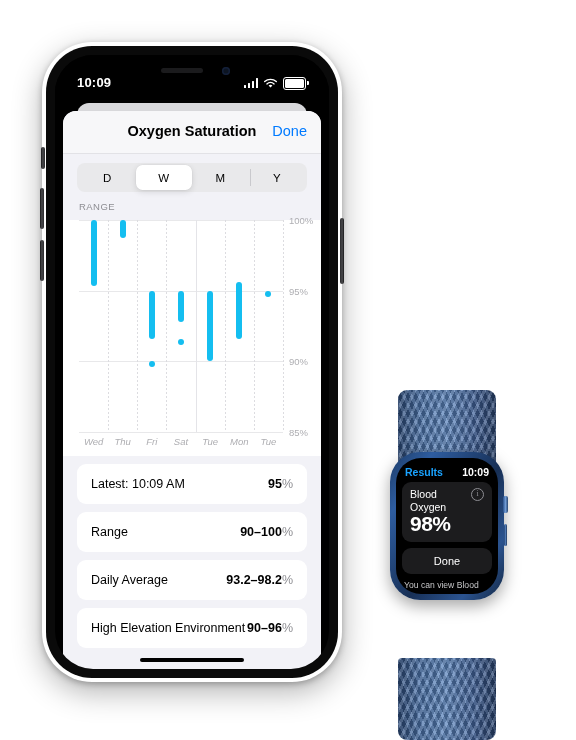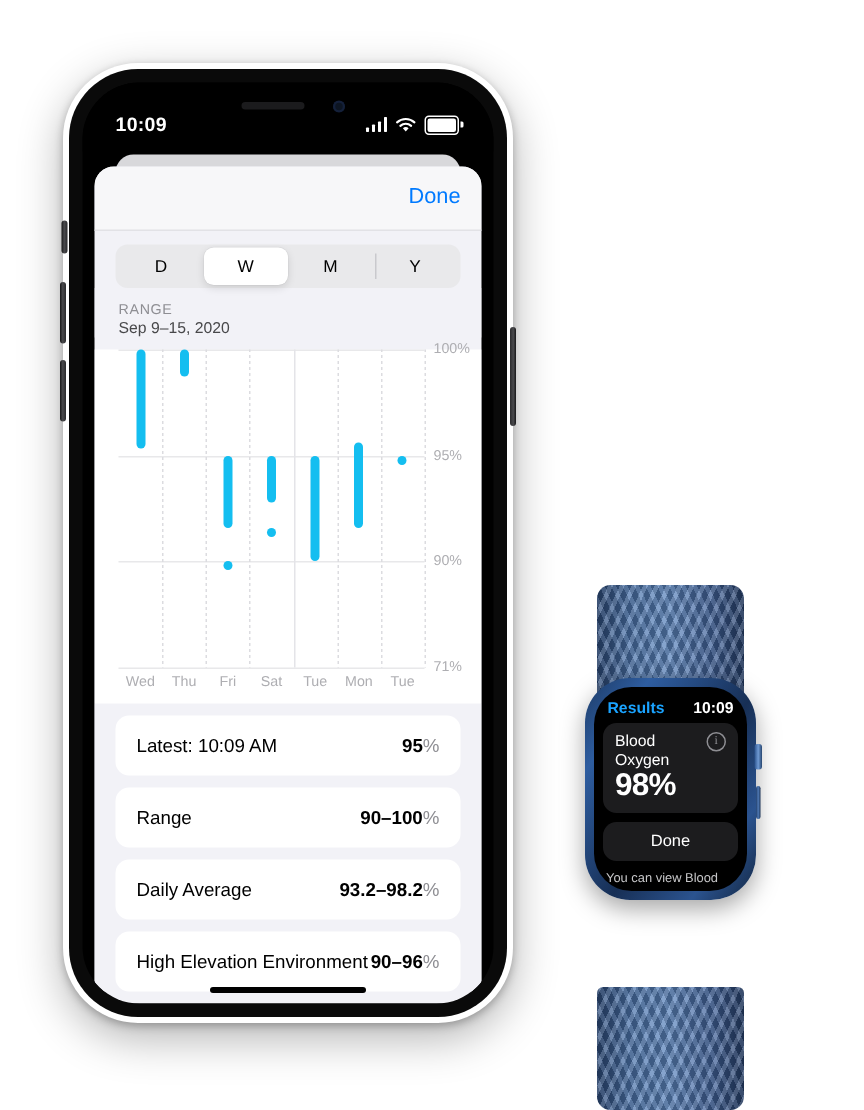--- a/index.html
+++ b/index.html
@@ -75,21 +75,21 @@
   
   #chart-card{background:#fff;margin:8px 0 0;padding:0;position:relative;}
   #chart{position:relative;height:212px;margin:0 38px 0 16px;}
   .gridline{position:absolute;left:0;right:0;height:1px;background:#e8e8ea;}
   .ylabel{position:absolute;left:100%;margin-left:6px;transform:translateY(-50%);font-size:9.5px;color:#aeaeb2;white-space:nowrap;}
   .vline{position:absolute;top:0;bottom:0;width:1px;}
   .vline.dotted{background:repeating-linear-gradient(to bottom,#dcdce0 0 2px,transparent 2px 4px);}
   .vline.solid{background:#e4e4e8;}
   .bar{position:absolute;width:6px;border-radius:3px;background:#14bef0;transform:translateX(-50%);}
   .dot{position:absolute;width:6px;height:6px;border-radius:50%;background:#14bef0;transform:translate(-50%,50%);}
-  #xaxis{position:relative;height:24px;margin:0 38px 0 16px;}
+  #xaxis{position:relative;height:24px;margin:0 38px 0 16px;font-style:italic;}
   .xlabel{position:absolute;transform:translateX(-50%);top:4px;font-size:9.5px;color:#aeaeb2;}
 
   
   #list{padding:8px 14px 0;background:#f2f2f7;}
   .row{background:#fff;border-radius:9px;height:40px;margin-bottom:8px;display:flex;align-items:center;
        justify-content:space-between;padding:0 14px;}
   .row-label{font-size:12.5px;color:#000;}
   .row-value{font-size:12.5px;font-weight:700;color:#000;}
   .row-value .pct{font-weight:400;color:#8e8e93;}
   #home-ind{position:absolute;left:50%;transform:translateX(-50%);bottom:7px;width:104px;height:4px;
@@ -159,42 +159,42 @@
               <span class="batt-cap"></span>
           </span>
         </div>
       </div>
 
       <div id="sheet-back"></div>
 
       <div id="sheet">
 
         <div id="navbar">
+          <div id="nav-title">Oxygen Saturation</div>
           <div id="nav-done">Done</div>
         </div>
 
         <div id="seg-wrap">
           <div id="segmented">
             <div class="seg">D</div>
             <div class="seg active">W</div>
             <div class="seg">M</div>
             <div class="seg-div" style="left:75%"></div>
             <div class="seg">Y</div>
           </div>
         </div>
 
         <div id="range-block">
           <div id="range-label">RANGE</div>
-          <div id="range-date">Sep 9–15, 2020</div>
         </div>
 
         <div id="chart-card">
           <div id="chart">
               <div class="gridline" style="top: 212px;"></div>
-              <div class="ylabel" style="top: 212px;">71%</div>
+              <div class="ylabel" style="top: 212px;">85%</div>
               <div class="gridline" style="top: 141.333px;"></div>
               <div class="ylabel" style="top: 141.333px;">90%</div>
               <div class="gridline" style="top: 70.6667px;"></div>
               <div class="ylabel" style="top: 70.6667px;">95%</div>
               <div class="gridline" style="top: 0px;"></div>
               <div class="ylabel" style="top: 0px;">100%</div>
               <div class="vline dotted" style="left: 14.2857%;"></div>
               <div class="vline dotted" style="left: 28.5714%;"></div>
               <div class="vline dotted" style="left: 42.8571%;"></div>
               <div class="vline solid" style="left: 57.1429%;"></div>

